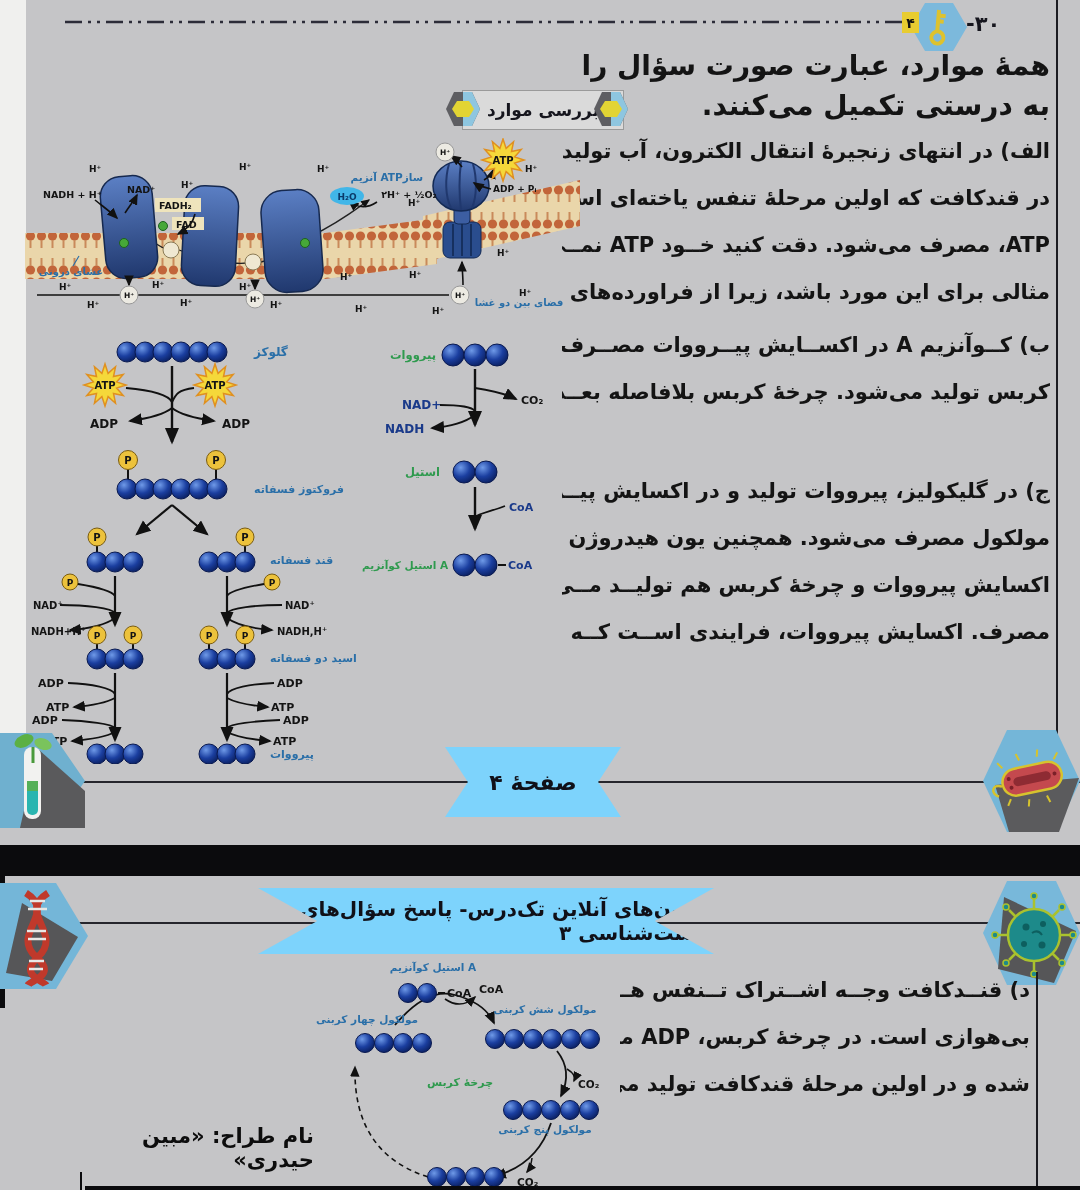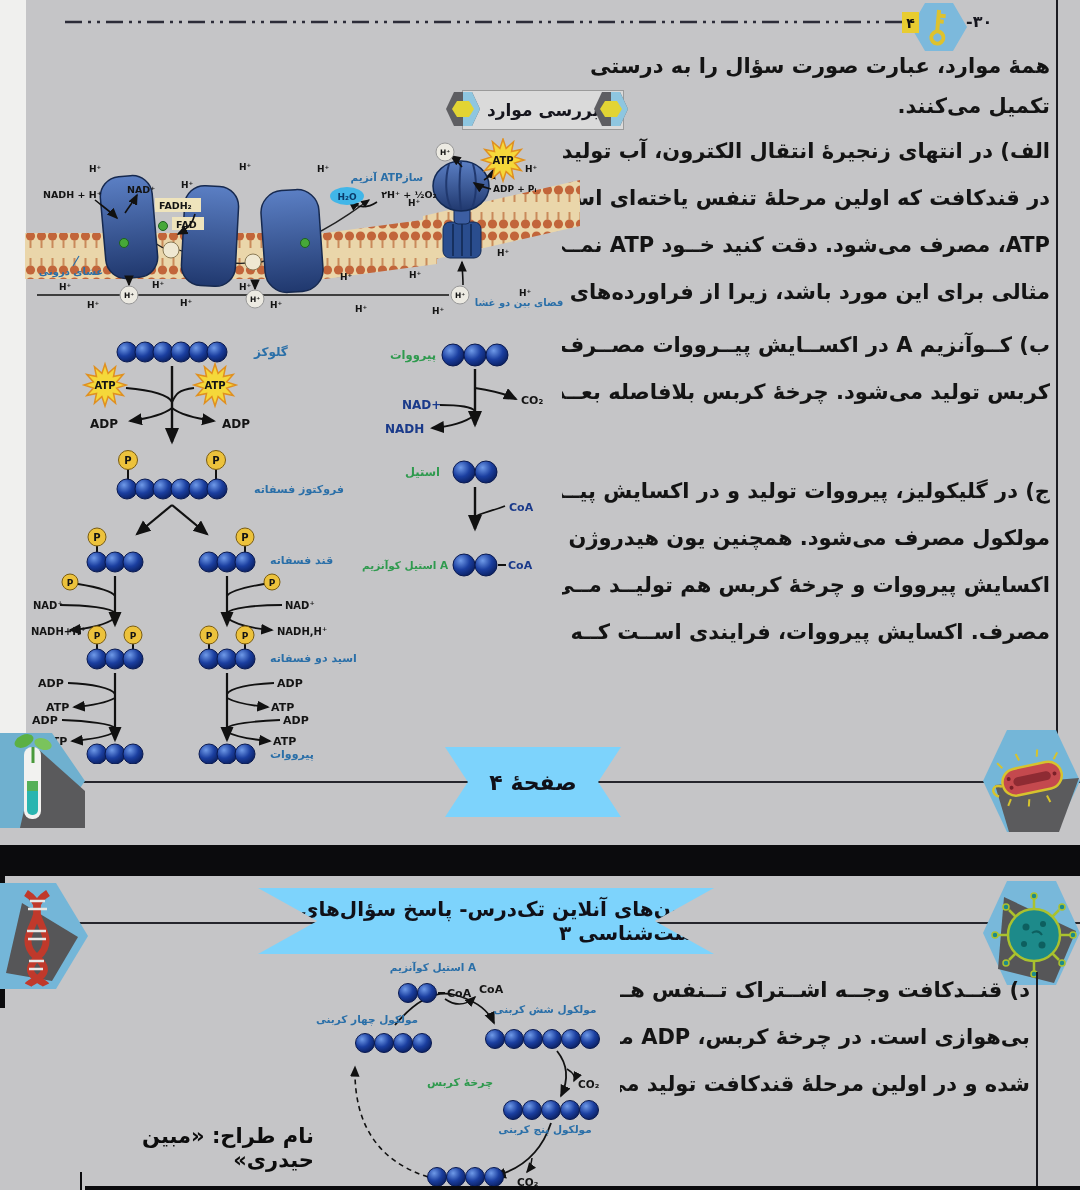--- a/index.html
+++ b/index.html
@@ -3,22 +3,22 @@
 <meta charset="utf-8">
 <style>
   html,body{margin:0;padding:0;}
   body{font-family:"DejaVu Sans",sans-serif;}
   .page{position:relative;width:1080px;height:1190px;background:#c5c5c7;overflow:hidden;}
   .abs{position:absolute;}
   
   .ans{position:absolute;direction:rtl;font-weight:bold;color:#141414;font-size:21px;}
   .ans .ln{height:47px;line-height:47px;text-align:justify;text-align-last:justify;overflow:hidden;white-space:nowrap;}
   .ans .ln.last{text-align-last:right;}
-  .intro{position:absolute;direction:rtl;font-weight:bold;color:#141414;font-size:21px;text-align:right;line-height:40px;}
-  .qnum{position:absolute;font-weight:bold;color:#15151d;font-size:16px;}
+  .intro{position:absolute;direction:rtl;font-weight:bold;color:#141414;font-size:28px;text-align:right;line-height:40px;}
+  .qnum{position:absolute;font-weight:bold;color:#15151d;font-size:21px;}
   .designer{position:absolute;direction:rtl;font-weight:bold;color:#0d0d0d;font-size:21px;text-align:right;}
   
   .ribbon{position:absolute;background:#7dd3fc;display:flex;align-items:center;justify-content:center;
     clip-path:polygon(0 0,100% 0,87% 50%,100% 100%,0 100%,13% 50%);}
   .ribbon span{font-weight:bold;color:#101018;direction:rtl;}
   .hline{position:absolute;background:#26262c;height:2px;}
   .vline{position:absolute;background:#1c1c22;width:2px;}
   .whitestrip{position:absolute;background:#f0f0ee;}
   .blackband{position:absolute;background:#0b0b0d;}
   

